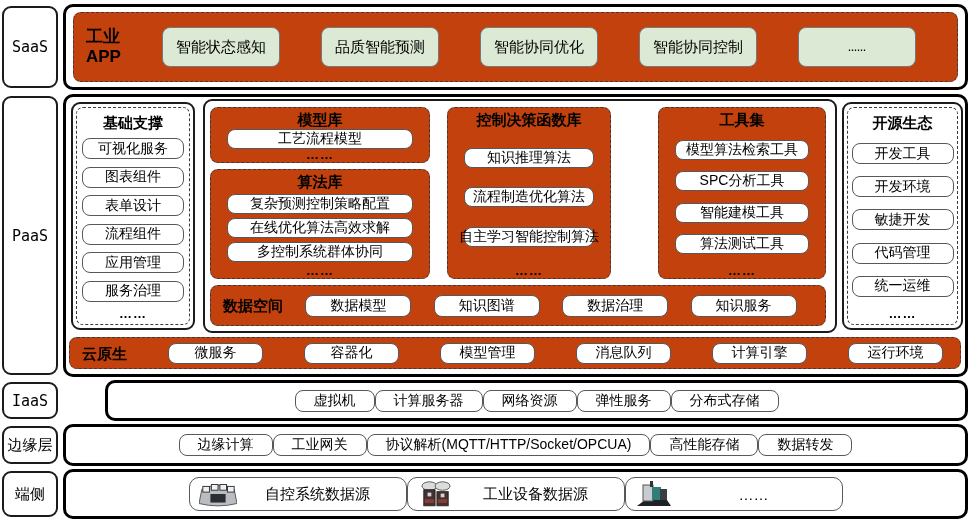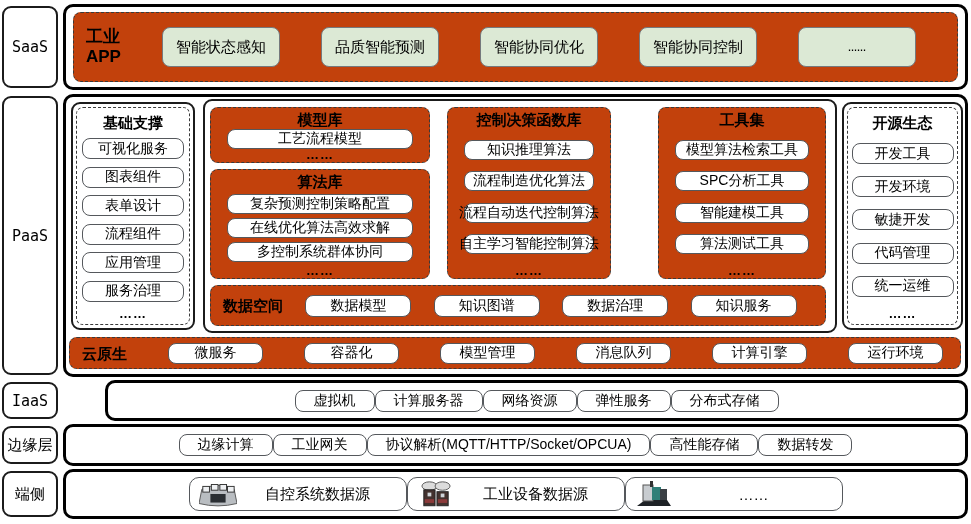--- a/index.html
+++ b/index.html
@@ -113,21 +113,20 @@
           <div class="gtitle">算法库</div>
           <div class="wbox">复杂预测控制策略配置</div>
           <div class="wbox">在线优化算法高效求解</div>
           <div class="wbox">多控制系统群体协同</div>
           <div class="dots">……</div>
         </div>
         <div class="dash vgroup" id="control-lib">
           <div class="gtitle">控制决策函数库</div>
           <div class="wbox">知识推理算法</div>
           <div class="wbox">流程制造优化算法</div>
-          <div class="wbox">流程自动迭代控制算法</div>
           <div class="wbox">自主学习智能控制算法</div>
           <div class="dots">……</div>
         </div>
         <div class="dash vgroup" id="toolset">
           <div class="gtitle">工具集</div>
           <div class="wbox">模型算法检索工具</div>
           <div class="wbox">SPC分析工具</div>
           <div class="wbox">智能建模工具</div>
           <div class="wbox">算法测试工具</div>
           <div class="dots">……</div>

